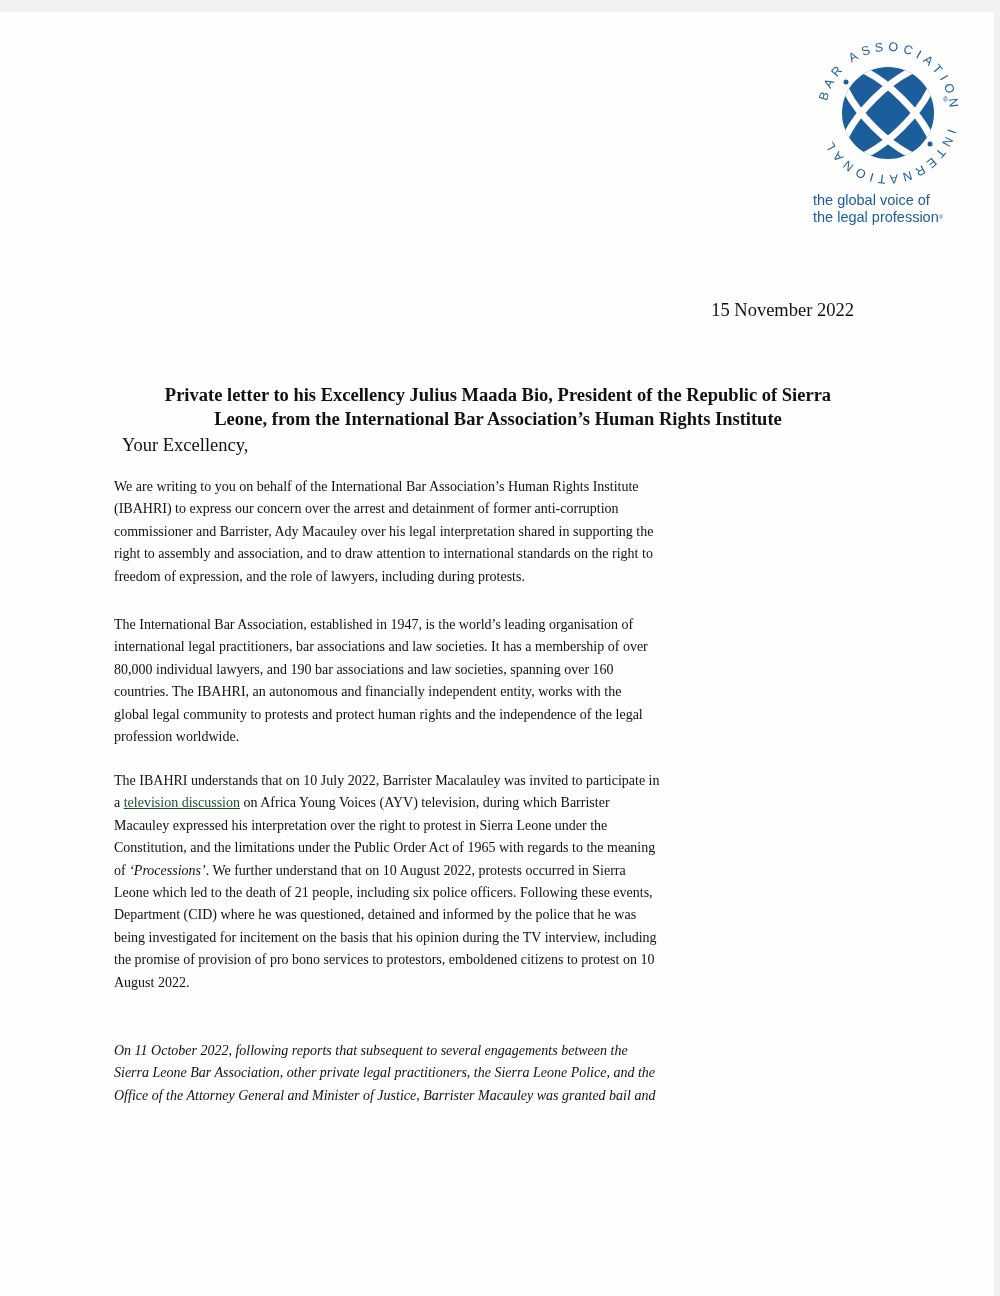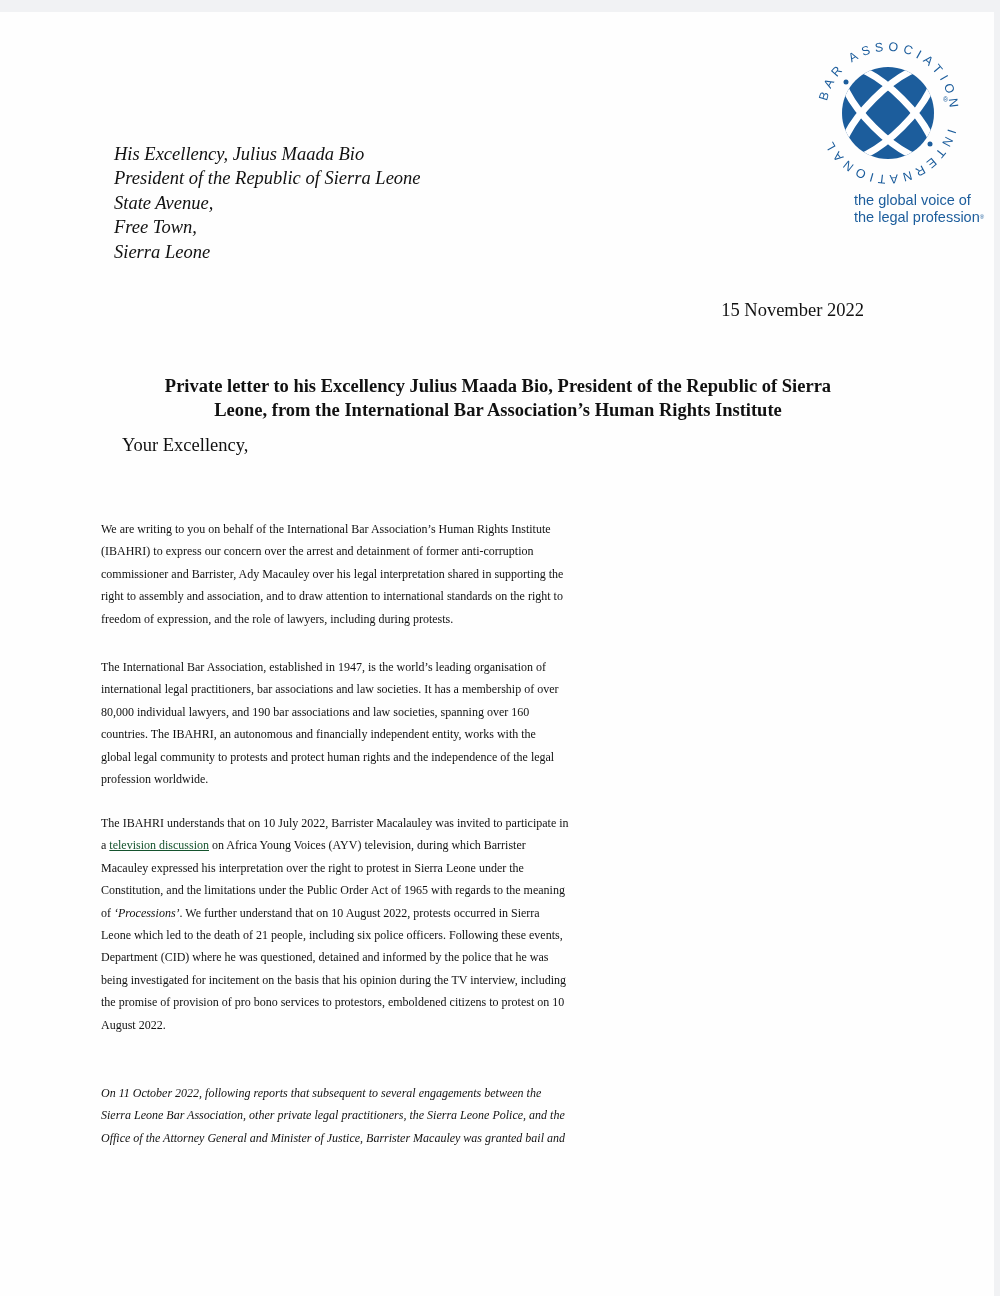--- a/index.html
+++ b/index.html
@@ -39,59 +39,57 @@
       width: 160px;
     }
     .logo svg { display: block; }
     .tagline {
       position: absolute;
       left: 813px; top: 180px;
       font-family: "Liberation Sans", sans-serif;
       font-size: 14.5px;
       line-height: 17px;
       color: #1c5d9c;
-      margin-left: 41px;
     }
     .tagline sup { font-size: 6px; vertical-align: top; }
     .address {
       position: absolute;
       left: 114px; top: 130px;
       font-style: italic;
       font-size: 18.5px;
       line-height: 24.4px;
     }
     .address div { white-space: nowrap; }
     .date {
       position: absolute;
-      right: 130px; top: 286px;
+      right: 140px; top: 286px;
       font-size: 18.5px;
       line-height: 24px;
     }
     .title {
       position: absolute;
-      left: 114px; width: 768px; top: 363px;
+      left: 114px; width: 768px; top: 372px;
       text-align: center;
       font-weight: bold;
       font-size: 18.5px;
       line-height: 23.5px;
     }
     .salutation {
       position: absolute;
       left: 114px; top: 422px;
       font-size: 18.5px;
       line-height: 22px;
       margin-left: 8px;
     }
     .para {
       position: absolute;
-      left: 101px;
+      left: 114px;
       width: 770px;
-      font-size: 12px;
+      font-size: 14px;
       line-height: 22.4px;
-      margin-top: 42px;
     }
     .para .line { white-space: nowrap; display: block; }
     .link {
       color: #14532d;
       text-decoration: underline;
     }
     .p1 { top: 464px; }
     .p2 { top: 602px; }
     .p3 { top: 758px; }
     .p4 { top: 1028px; font-style: italic; }
@@ -126,27 +124,20 @@
       <circle cx="122" cy="108" r="2.5" fill="#1c5d9c"></circle>
       <text x="135" y="66" font-family="Liberation Sans, sans-serif" font-size="7" fill="#1c5d9c">®</text>
     </svg>
   </div>
 
   <div class="tagline">
     <div>the global voice of</div>
     <div><span>the legal profession</span><sup>®</sup></div>
   </div>
 
-  <div class="address">
-    <div>His Excellency, Julius Maada Bio</div>
-    <div>President of the Republic of Sierra Leone</div>
-    <div>State Avenue,</div>
-    <div>Free Town,</div>
-    <div>Sierra Leone</div>
-  </div>
 
   <div class="date">15 November 2022</div>
 
   <div class="title">
     <div>Private letter to his Excellency Julius Maada Bio, President of the Republic of Sierra</div>
     <div>Leone, from the International Bar Association’s Human Rights Institute</div>
   </div>
 
   <div class="salutation">Your Excellency,</div>
 

